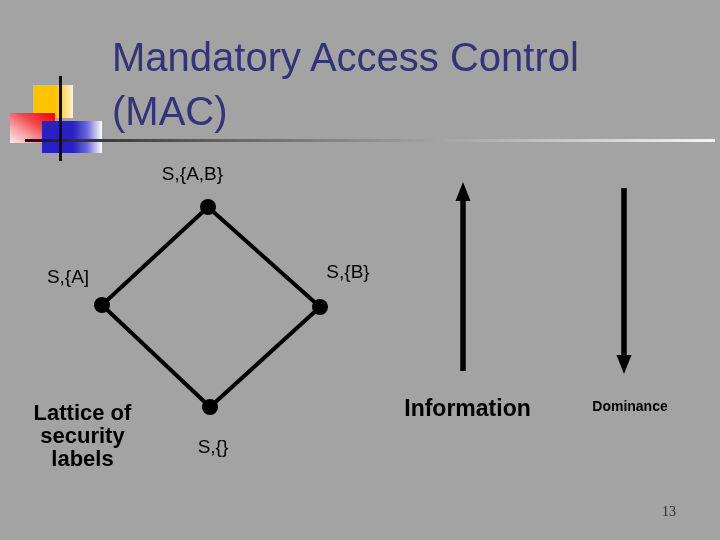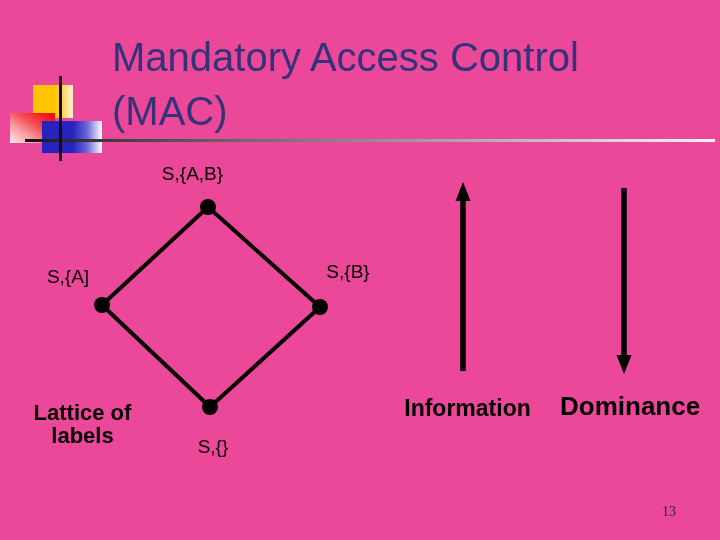--- a/index.html
+++ b/index.html
@@ -1,21 +1,21 @@
 <!DOCTYPE html>
 <html><head>
 <meta charset="utf-8">
 <style>
   * { margin: 0; padding: 0; box-sizing: border-box; }
   html, body { background: #888; }
   .slide {
     position: relative;
     width: 720px;
     height: 540px;
-    background: #ec4899;
+    background: #a3a3a3;
     overflow: hidden;
     font-family: "Liberation Sans", sans-serif;
     margin: 0 auto;
   }
 
   
   .logo-yellow {
     position: absolute; left: 33px; top: 85px; width: 40px; height: 33px;
     background: linear-gradient(90deg, #ffc400 0%, #ffc400 55%, #ffd96e 78%, #fff3d0 100%);
     z-index: 1;
@@ -77,21 +77,21 @@
     color: #000; font-weight: bold; font-size: 22px; line-height: 23px;
     text-align: center; z-index: 8;
   }
   .arrow-label-info {
     position: absolute; left: 395px; top: 397px; width: 145px;
     color: #000; font-weight: bold; font-size: 23px; line-height: 23px;
     text-align: center; z-index: 8;
   }
   .arrow-label-dom {
     position: absolute; left: 560px; top: 395px; width: 140px;
-    color: #000; font-weight: bold; font-size: 26px; line-height: 23px;
+    color: #000; font-weight: bold; font-size: 14px; line-height: 23px;
     text-align: center; z-index: 8;
   }
 
   
   .page-number {
     position: absolute; left: 662px; top: 504px; width: 40px;
     color: #2b2b2b; font-family: "Liberation Serif", serif;
     font-size: 14px; text-align: left; z-index: 8;
   }
 </style>
@@ -136,20 +136,21 @@
     </g>
   </svg>
 
   <div class="dlabel lbl-top">S,{A,B}</div>
   <div class="dlabel lbl-left">S,{A]</div>
   <div class="dlabel lbl-right">S,{B}</div>
   <div class="dlabel lbl-bottom">S,{}</div>
 
   <div class="caption">
     <div>Lattice of</div>
+    <div>security</div>
     <div>labels</div>
   </div>
 
   <div class="arrow-label-info">
     <div>Information</div>
   </div>
   <div class="arrow-label-dom">
     <div>Dominance</div>
   </div>
 

